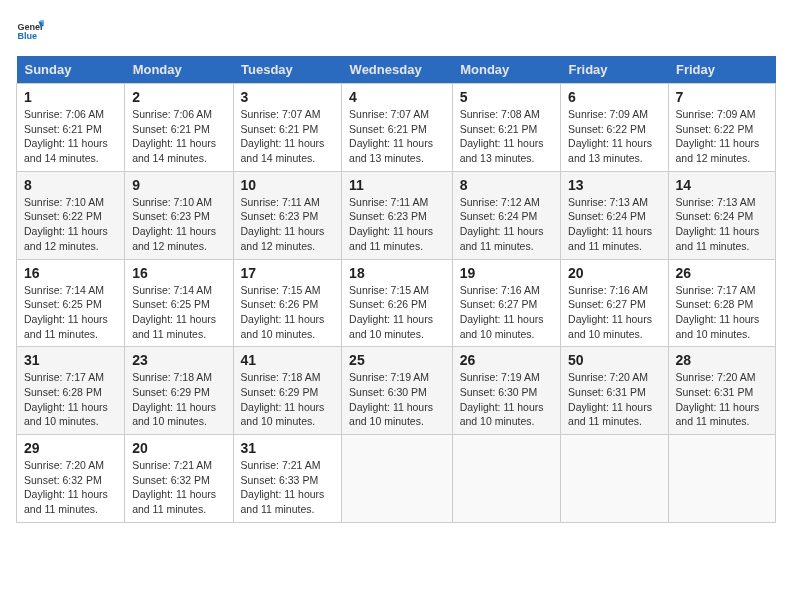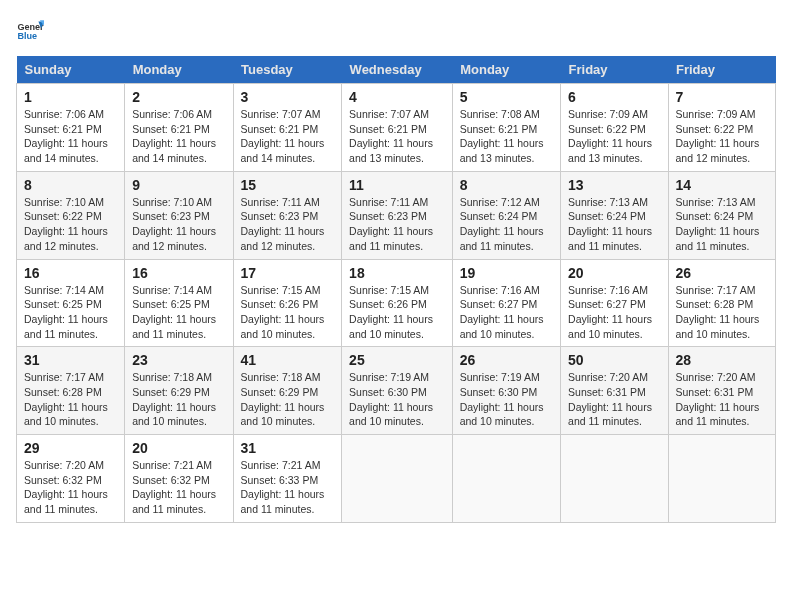--- a/index.html
+++ b/index.html
@@ -177,21 +177,21 @@
       </td>
         <td>
         <span class="day-number">9</span>
         <div class="day-info">
           Sunrise: 7:10 AM<br>
           Sunset: 6:23 PM<br>
           Daylight: 11 hours and 12 minutes.
         </div>
       </td>
         <td>
-        <span class="day-number">15</span>
+        <span class="day-number">10</span>
         <div class="day-info">
           Sunrise: 7:11 AM<br>
           Sunset: 6:23 PM<br>
           Daylight: 11 hours and 12 minutes.
         </div>
       </td>
         <td>
         <span class="day-number">11</span>
         <div class="day-info">
           Sunrise: 7:11 AM<br>

